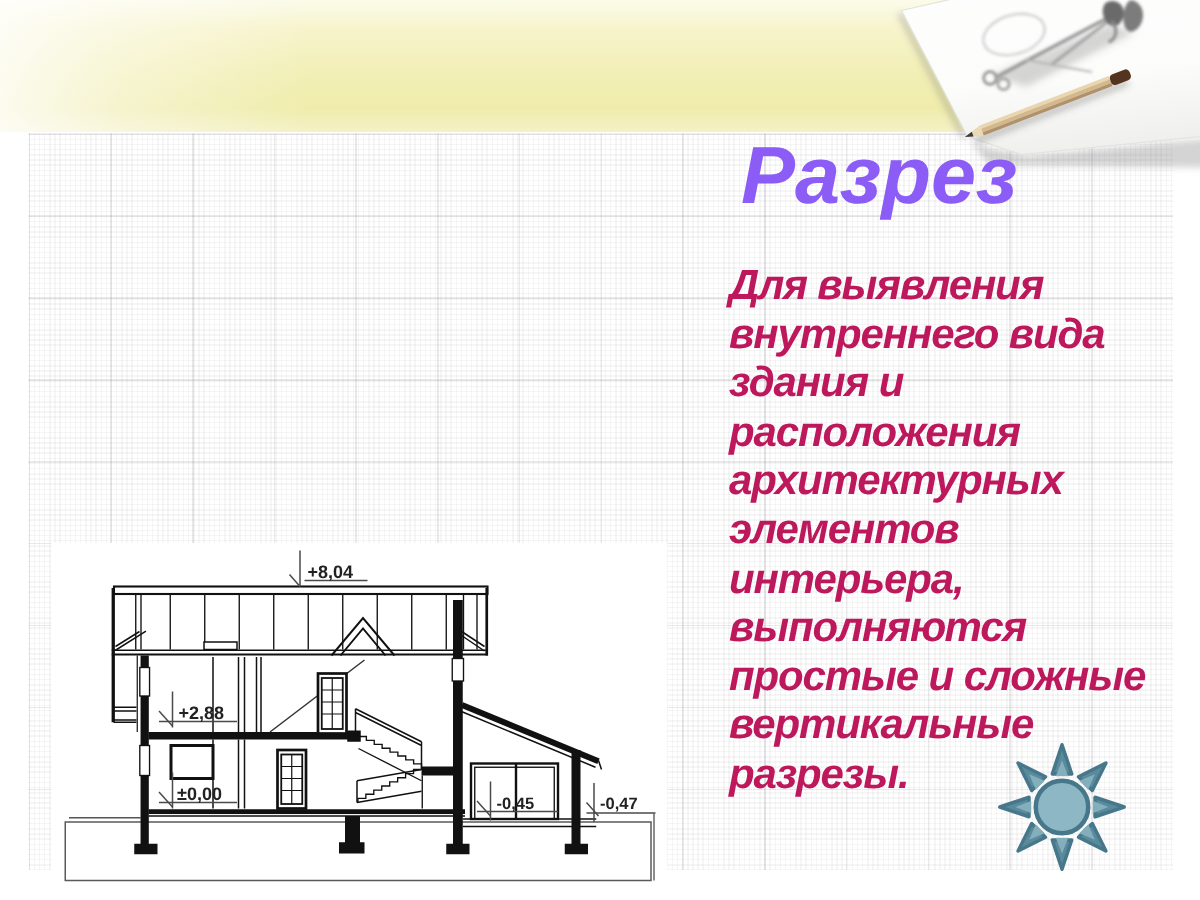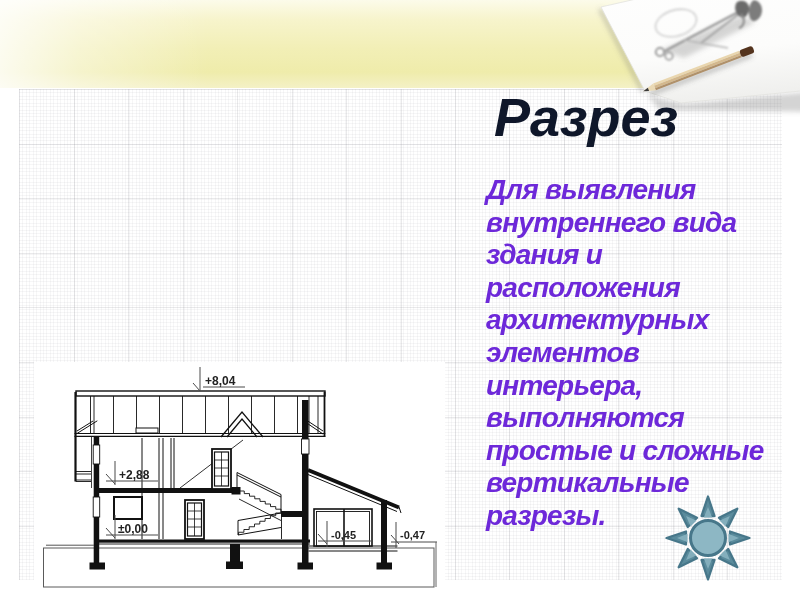--- a/index.html
+++ b/index.html
@@ -65,23 +65,23 @@
   <g transform="rotate(-21 646 90)">
     <rect x="655" y="86.6" width="92" height="2.4" fill="#e9d6ae"></rect>
     <rect x="655" y="89" width="92" height="2.6" fill="#d3b88d"></rect>
     <rect x="655" y="91.6" width="92" height="2.2" fill="#b0916a"></rect>
     <rect x="747" y="86.4" width="14" height="7.6" rx="2.8" fill="#54341e"></rect>
     <polygon points="655,86.6 655,93.8 643,90.2" fill="#ead9b4"></polygon>
     <polygon points="648.5,88.6 648.5,92 643,90.2" fill="#3b3b3b"></polygon>
   </g>
 </svg>
 
-<div class="abs" style="left:494px;top:90px;width:290px;font:bold italic 54px/1 'Liberation Sans',sans-serif;color:#0f172a;">Разрез</div>
-
-<div class="abs" style="left:486px;top:174px;width:300px;font:bold italic 28px/32.6px 'Liberation Sans',sans-serif;color:#6d28d9;letter-spacing:-0.75px;">Для выявления внутреннего вида здания и расположения архитектурных элементов интерьера, выполняются простые и сложные вертикальные разрезы.</div>
+<div class="abs" style="left:494px;top:90px;width:290px;font:bold italic 54px/1 'Liberation Sans',sans-serif;color:#8b5cf6;">Разрез</div>
+
+<div class="abs" style="left:486px;top:174px;width:300px;font:bold italic 28px/32.6px 'Liberation Sans',sans-serif;color:#be185d;letter-spacing:-0.75px;">Для выявления внутреннего вида здания и расположения архитектурных элементов интерьера, выполняются простые и сложные вертикальные разрезы.</div>
 
 <svg class="abs" style="left:33px;top:358px;" width="412" height="242" viewBox="33 358 412 242">
 
   <rect x="34" y="362" width="411" height="238" fill="#ffffff"></rect>
 
   <rect x="43.5" y="548" width="390.5" height="39" fill="#ffffff" stroke="#5a5a5a" stroke-width="1"></rect>
 
   <g stroke="#111" fill="none" stroke-width="1">
 
     <g>

